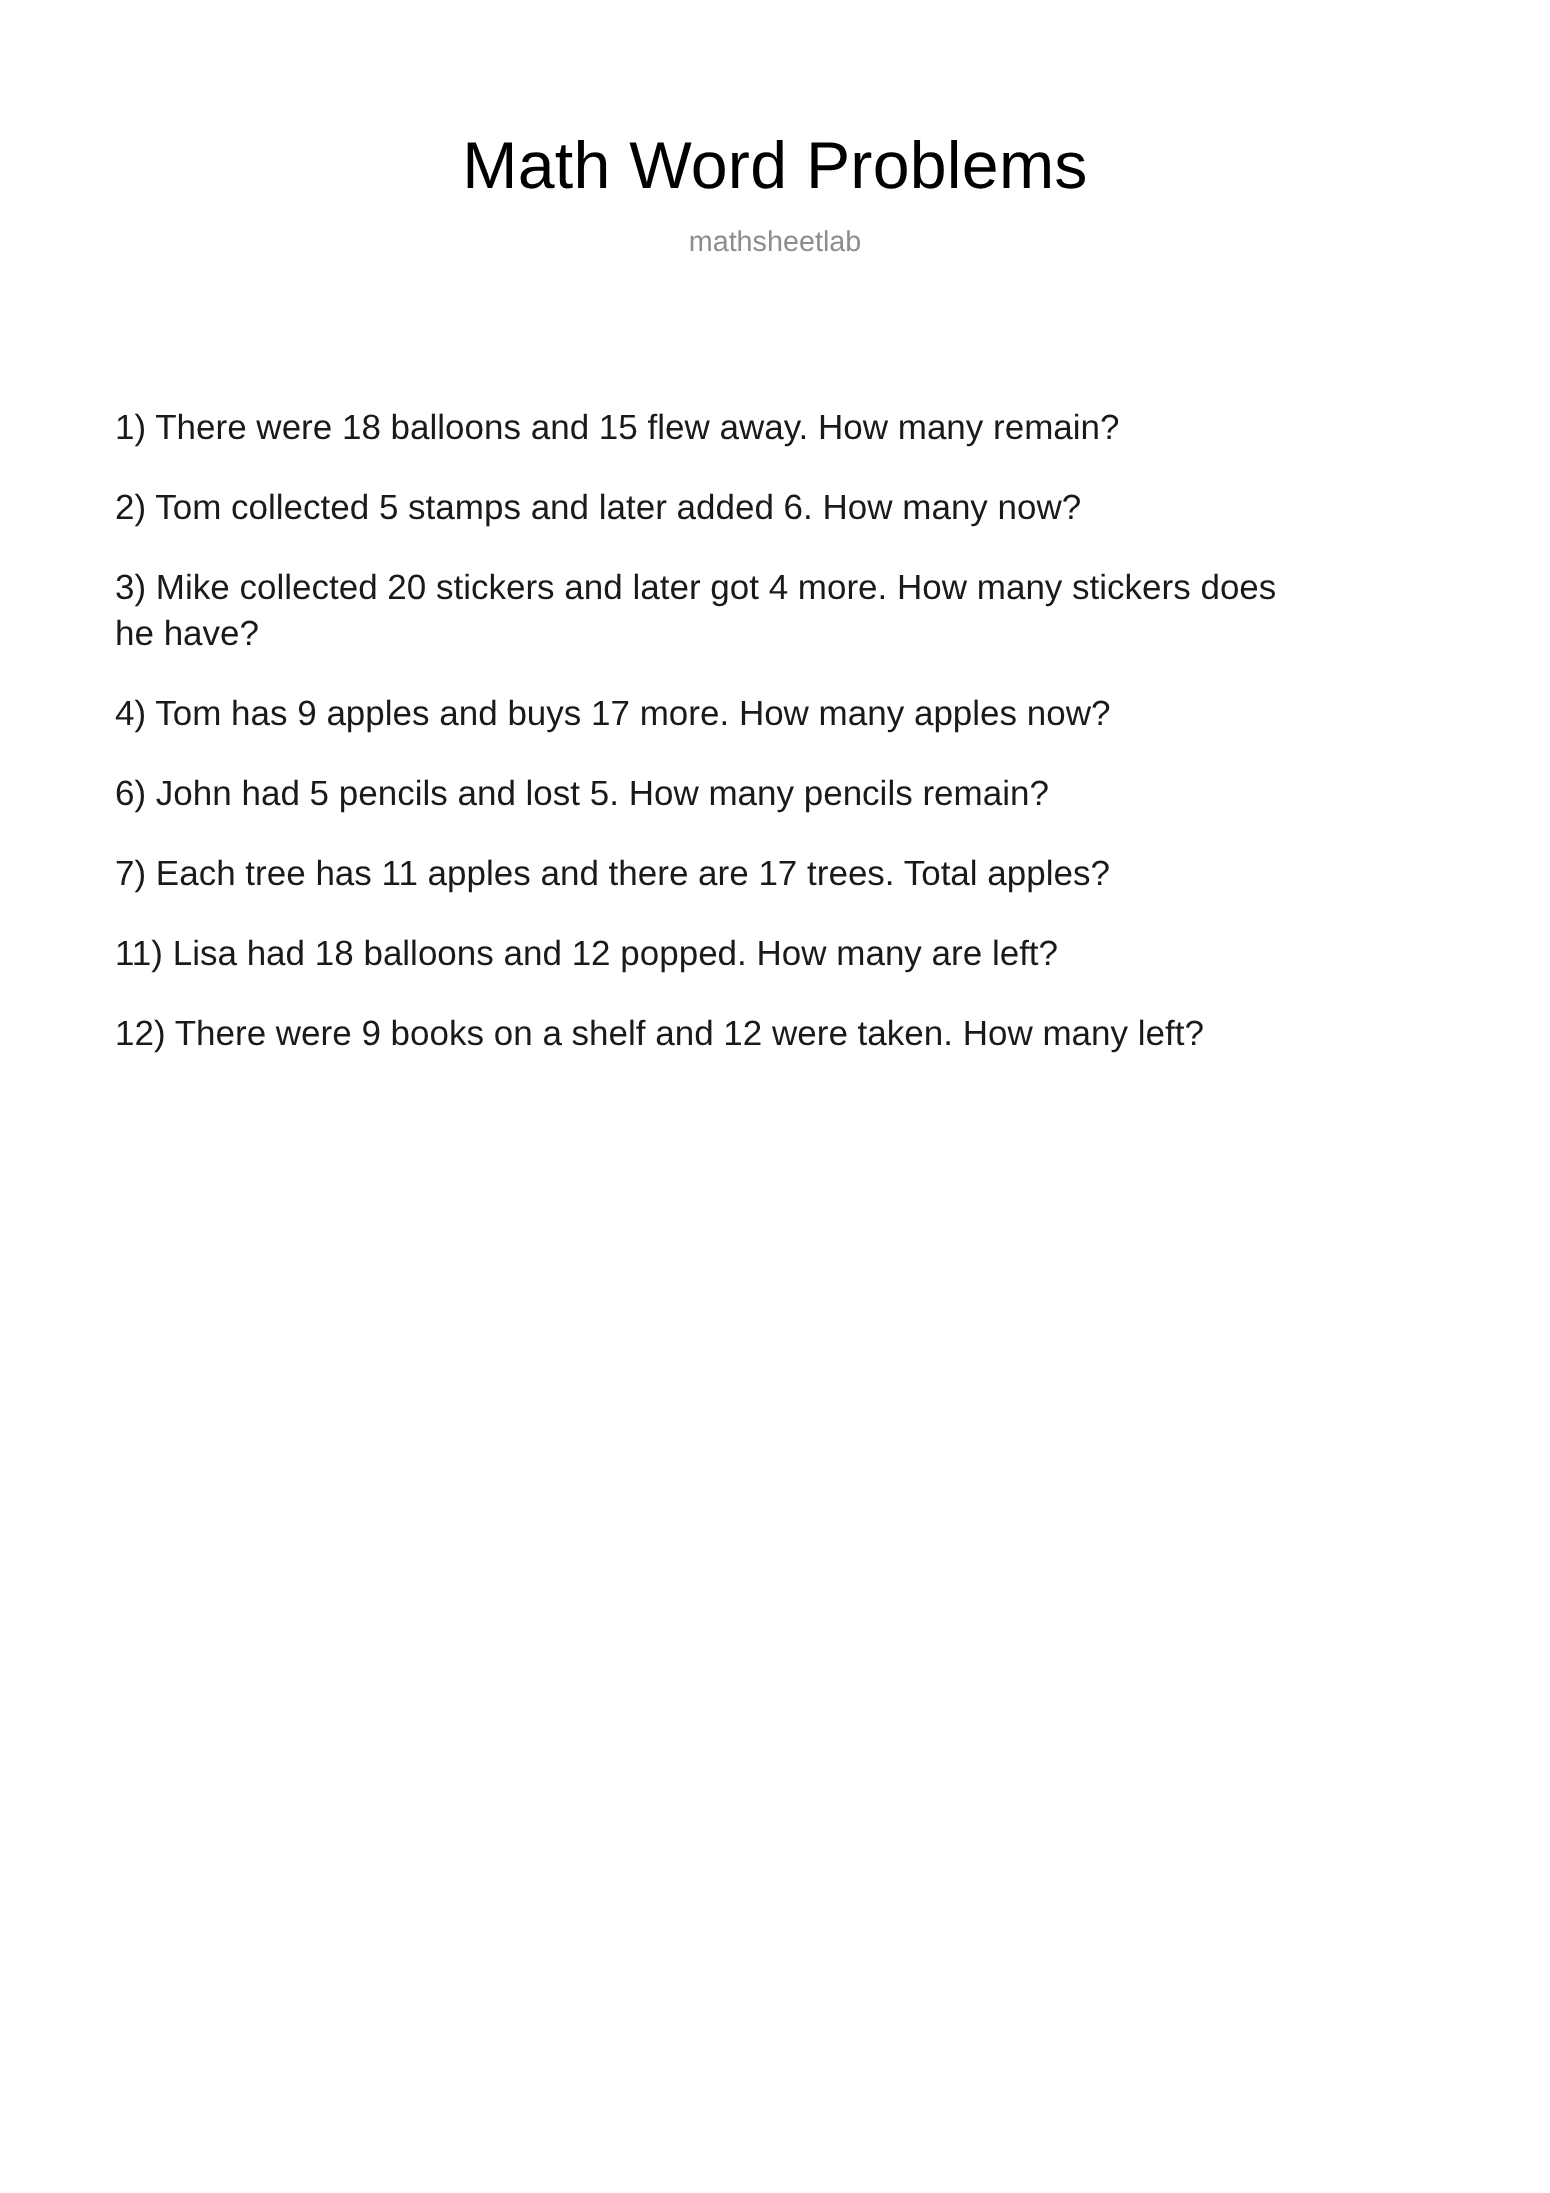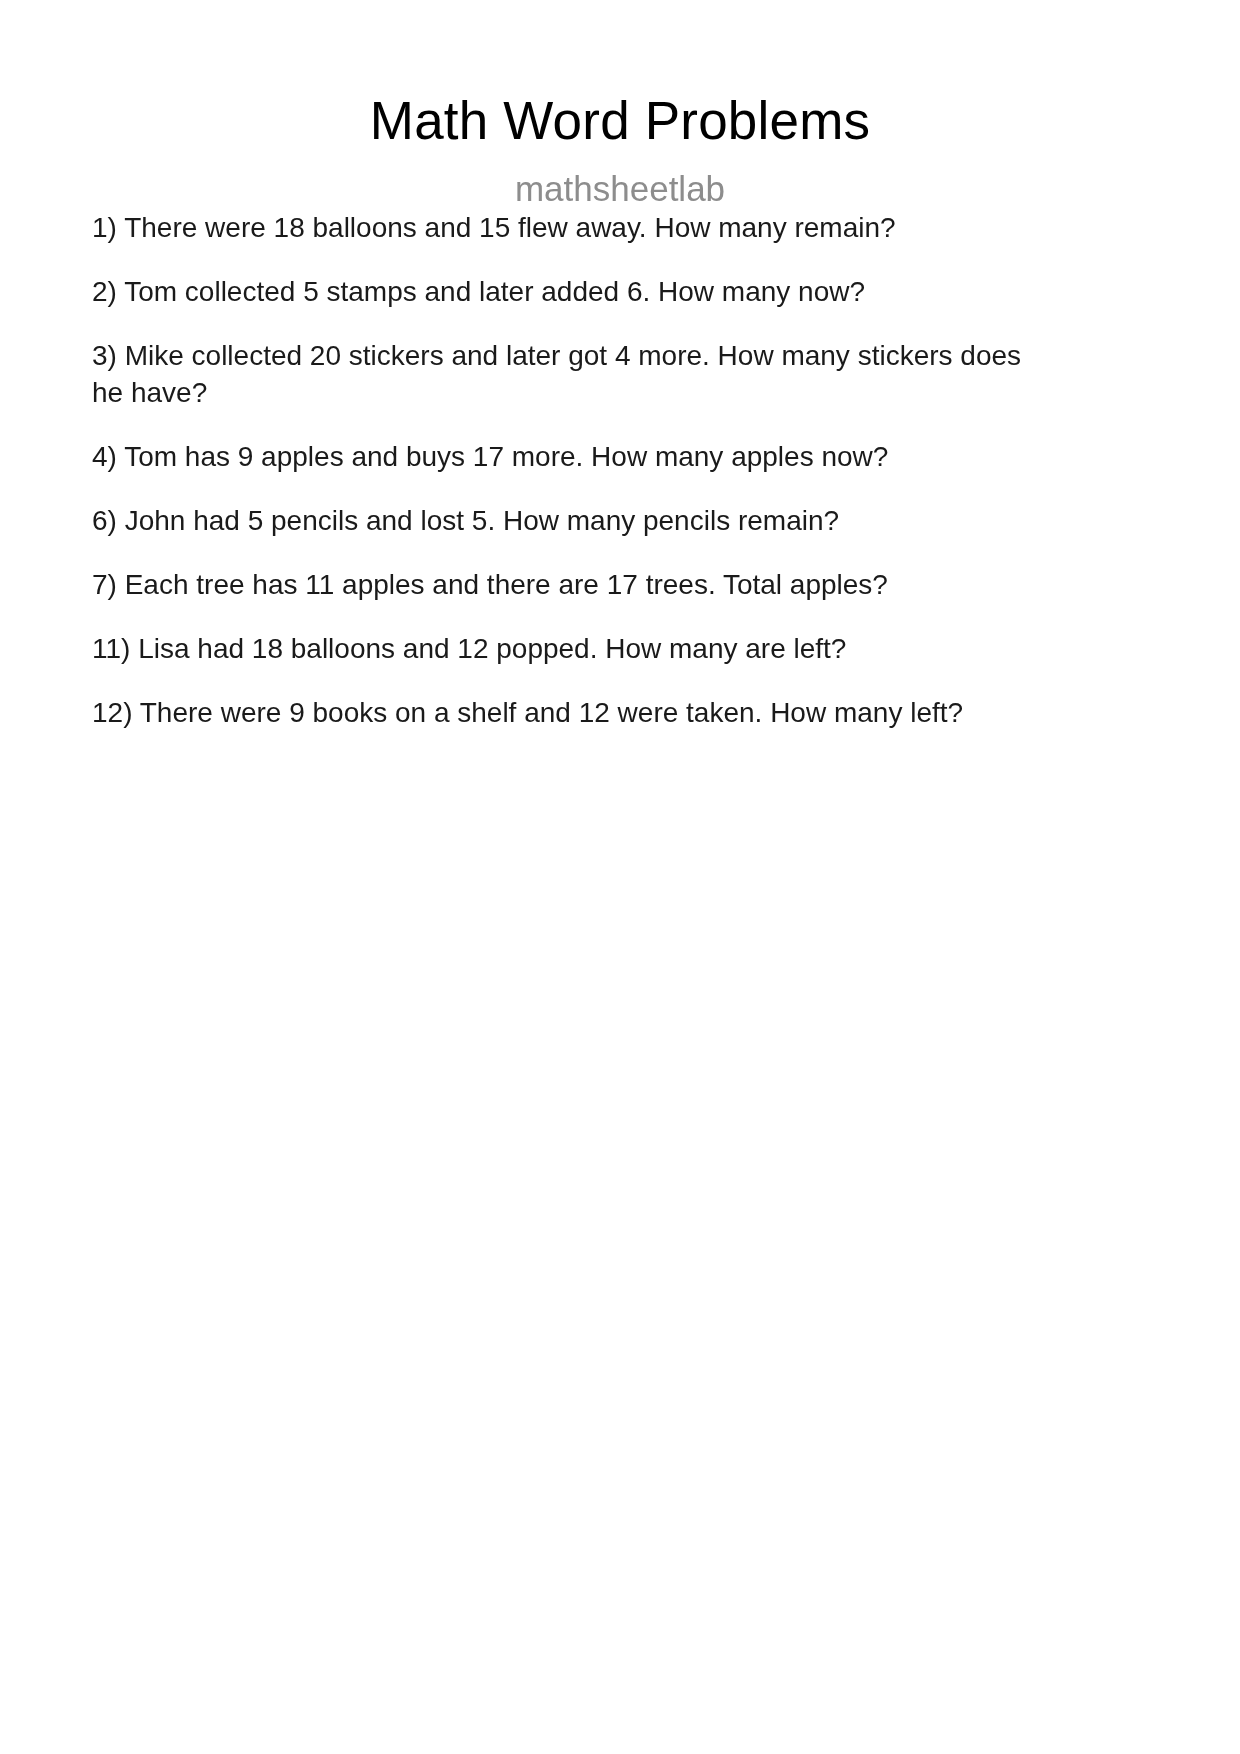--- a/index.html
+++ b/index.html
@@ -20,34 +20,35 @@
     box-sizing: border-box;
     padding: 80px 88px 0 88px;
     position: relative;
     background: #ffffff;
   }
   .doc-title {
     text-align: center;
     font-size: 53px;
     font-weight: 400;
     line-height: 1.1;
-    margin: 0;
+    margin: 12px;
     padding-top: 12px;
     color: #000000;
     letter-spacing: 0.2px;
   }
   .doc-subtitle {
     text-align: center;
-    font-size: 35px;
+    font-size: 23px;
     font-weight: 400;
     color: #8d8d8d;
     margin: 18px 0 0 0;
     line-height: 1.2;
   }
   .problems {
+    margin-top: 116px;
     padding: 0 0 0 4px;
   }
   .problem {
     font-size: 28px;
     line-height: 1.32;
     color: #1a1a1a;
     margin: 0 0 27px 0;
     max-width: 950px;
     text-align: left;
   }

